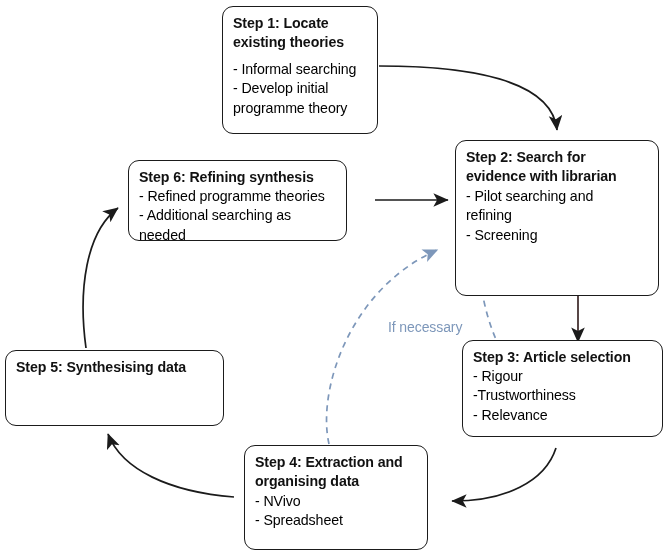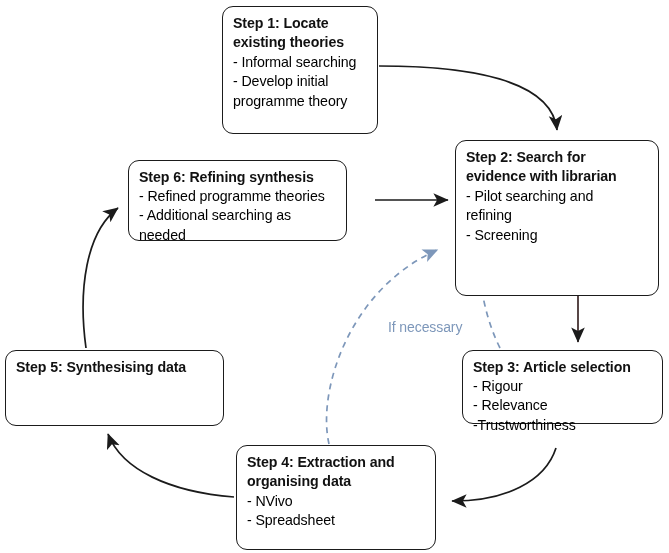--- a/index.html
+++ b/index.html
@@ -57,26 +57,26 @@
   .node-bullets li {
     font-size: 14.2px;
     color: #000000;
     line-height: 1.36;
     letter-spacing: -0.1px;
     white-space: pre-line;
   }
   
   #node-step1 { left: 222px; top: 6px;   width: 156px; height: 128px; }
   #node-step2 { left: 455px; top: 140px; width: 204px; height: 156px; }
-  #node-step3 { left: 462px; top: 350px; width: 201px; height: 74px;  }
-  #node-step4 { left: 236px; top: 445px; width: 200px; height: 105px; }
+  #node-step3 { left: 462px; top: 340px; width: 201px; height: 97px;  }
+  #node-step4 { left: 244px; top: 445px; width: 184px; height: 105px; }
   #node-step5 { left: 5px;   top: 350px; width: 219px; height: 76px;  }
   #node-step6 { left: 128px; top: 160px; width: 219px; height: 81px;  }
 
-  #node-step1 .node-title { margin-bottom: 1px; }
+  #node-step1 .node-title { margin-bottom: 8px; }
   #node-step2 .node-title { margin-bottom: 1px; }
   #node-step4 .node-title { margin-bottom: 1px; }
 
   .cond-label {
     position: absolute;
     left: 388px;
     top: 319px;
     font-size: 14px;
     color: #7d97ba;
     letter-spacing: -0.1px;
@@ -133,22 +133,22 @@
       <li>- Pilot searching and
 refining</li>
       <li>- Screening</li>
     </ul>
   </div>
 
   <div class="node" id="node-step3">
     <div class="node-title">Step 3: Article selection</div>
     <ul class="node-bullets">
       <li>- Rigour</li>
+      <li>-Trustworthiness</li>
       <li>- Relevance</li>
-      <li>-Trustworthiness</li>
     </ul>
   </div>
 
   <div class="node" id="node-step4">
     <div class="node-title">Step 4: Extraction and
 organising data</div>
     <ul class="node-bullets">
       <li>- NVivo</li>
       <li>- Spreadsheet</li>
     </ul>

